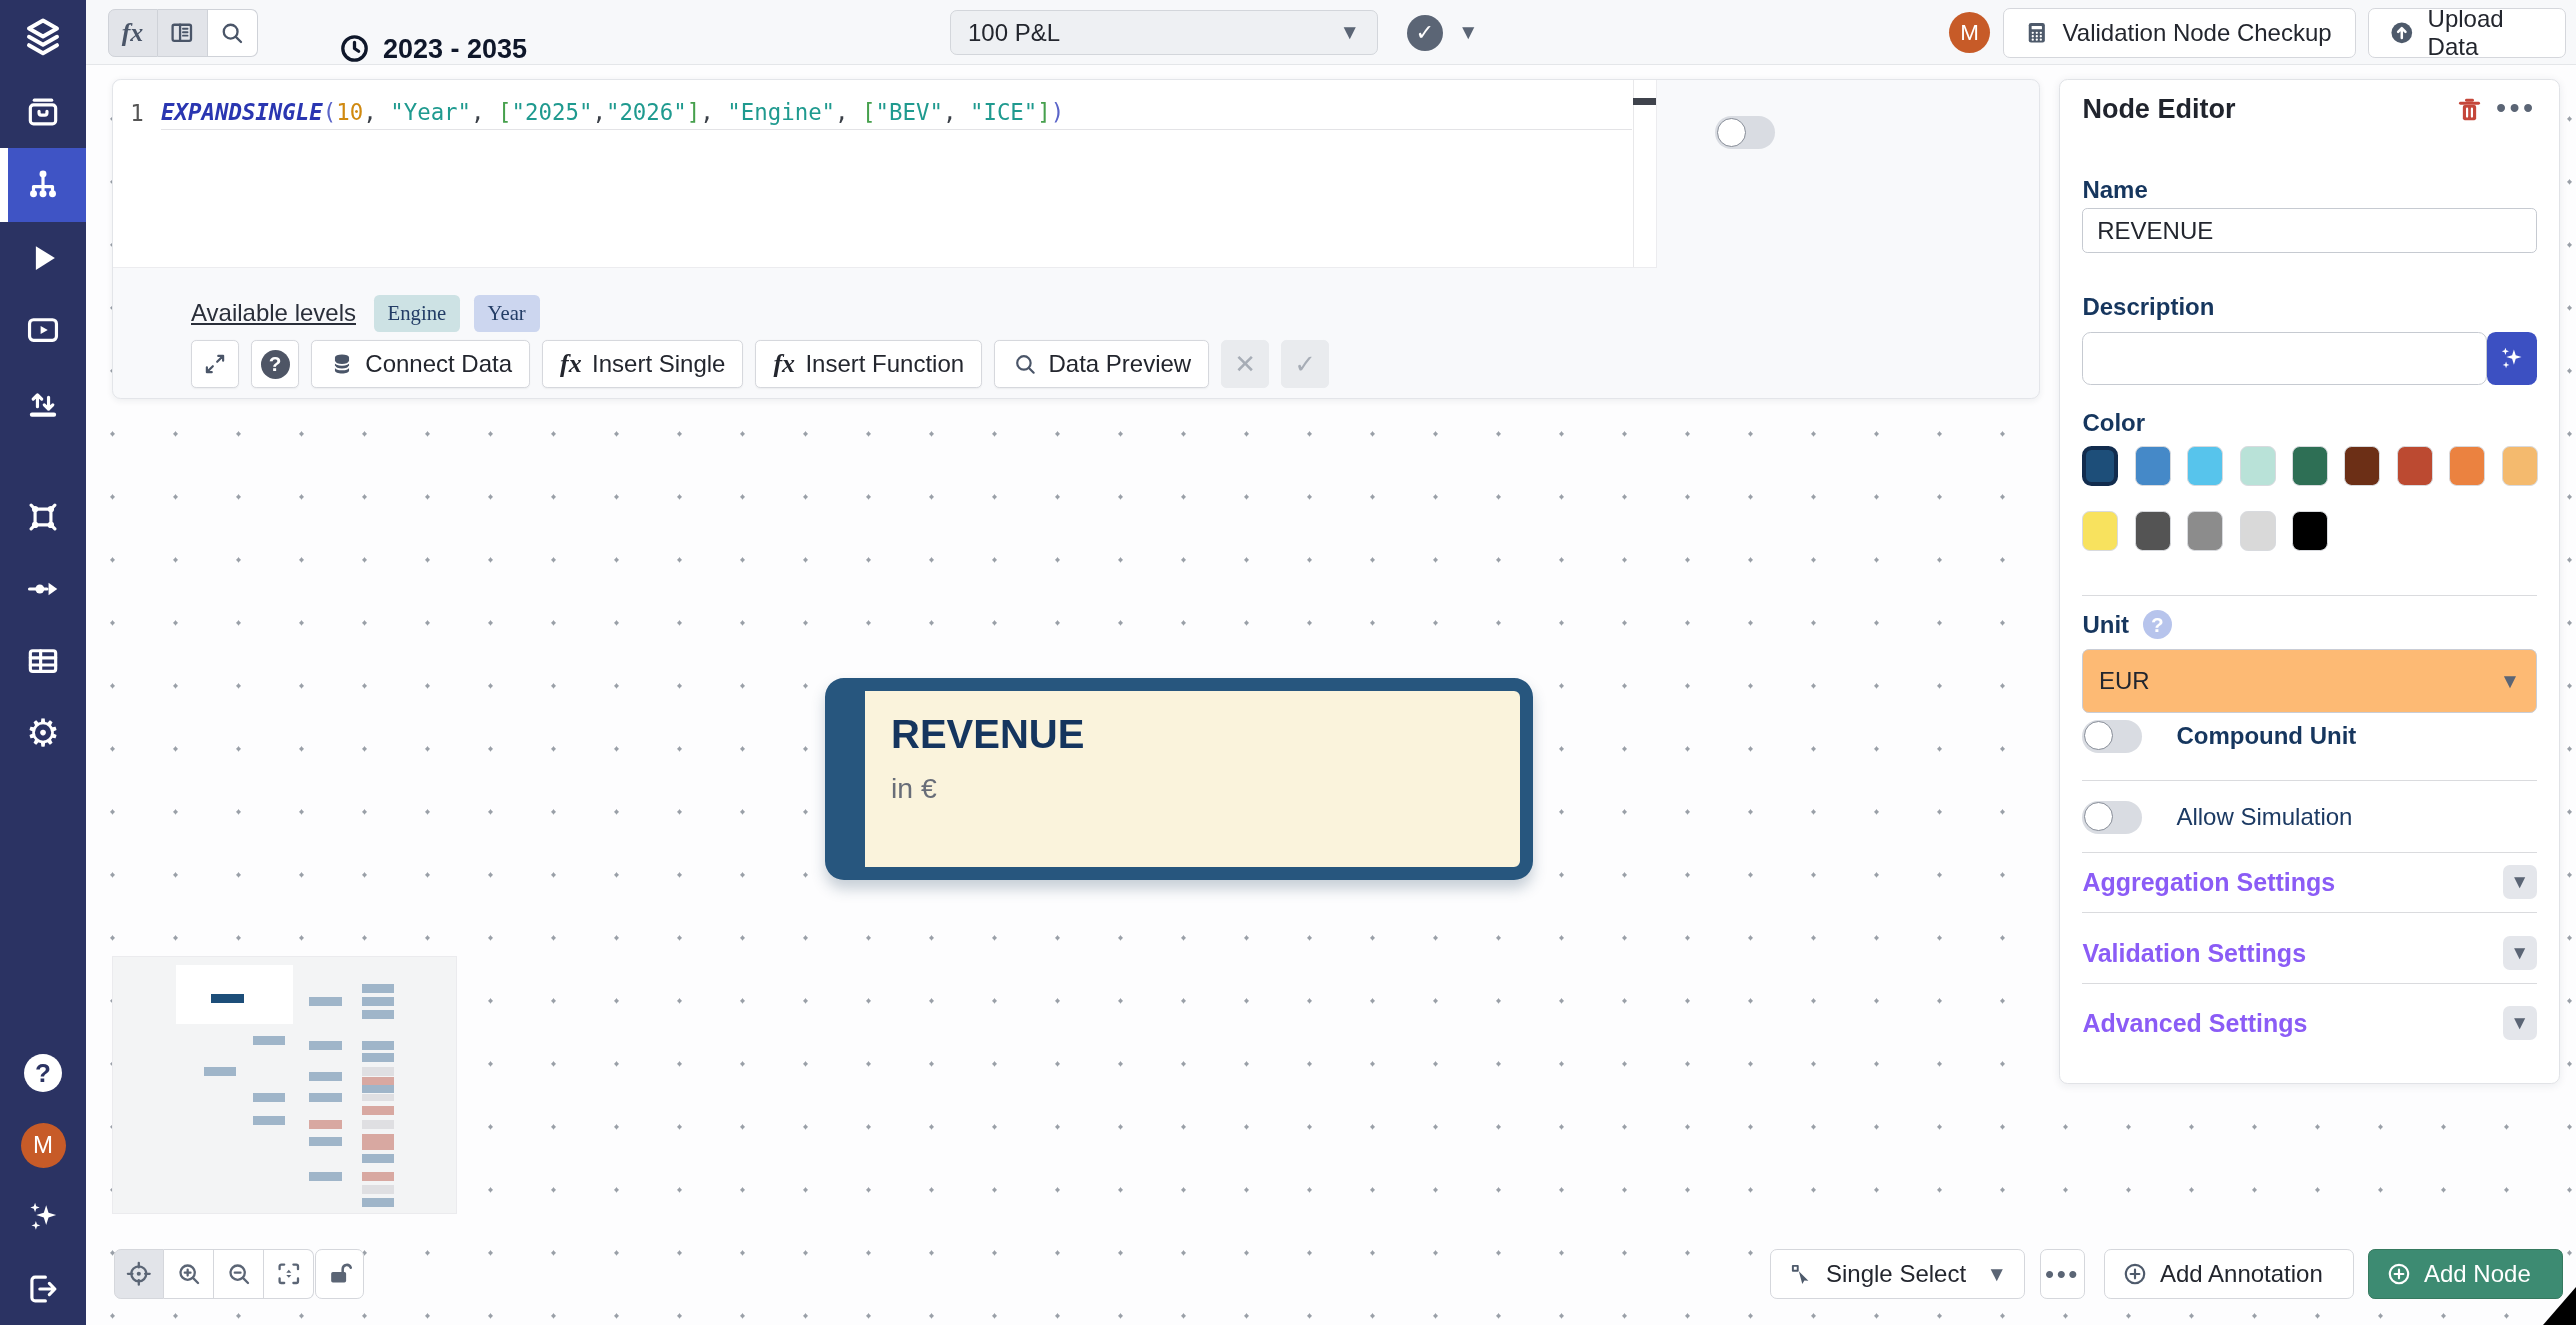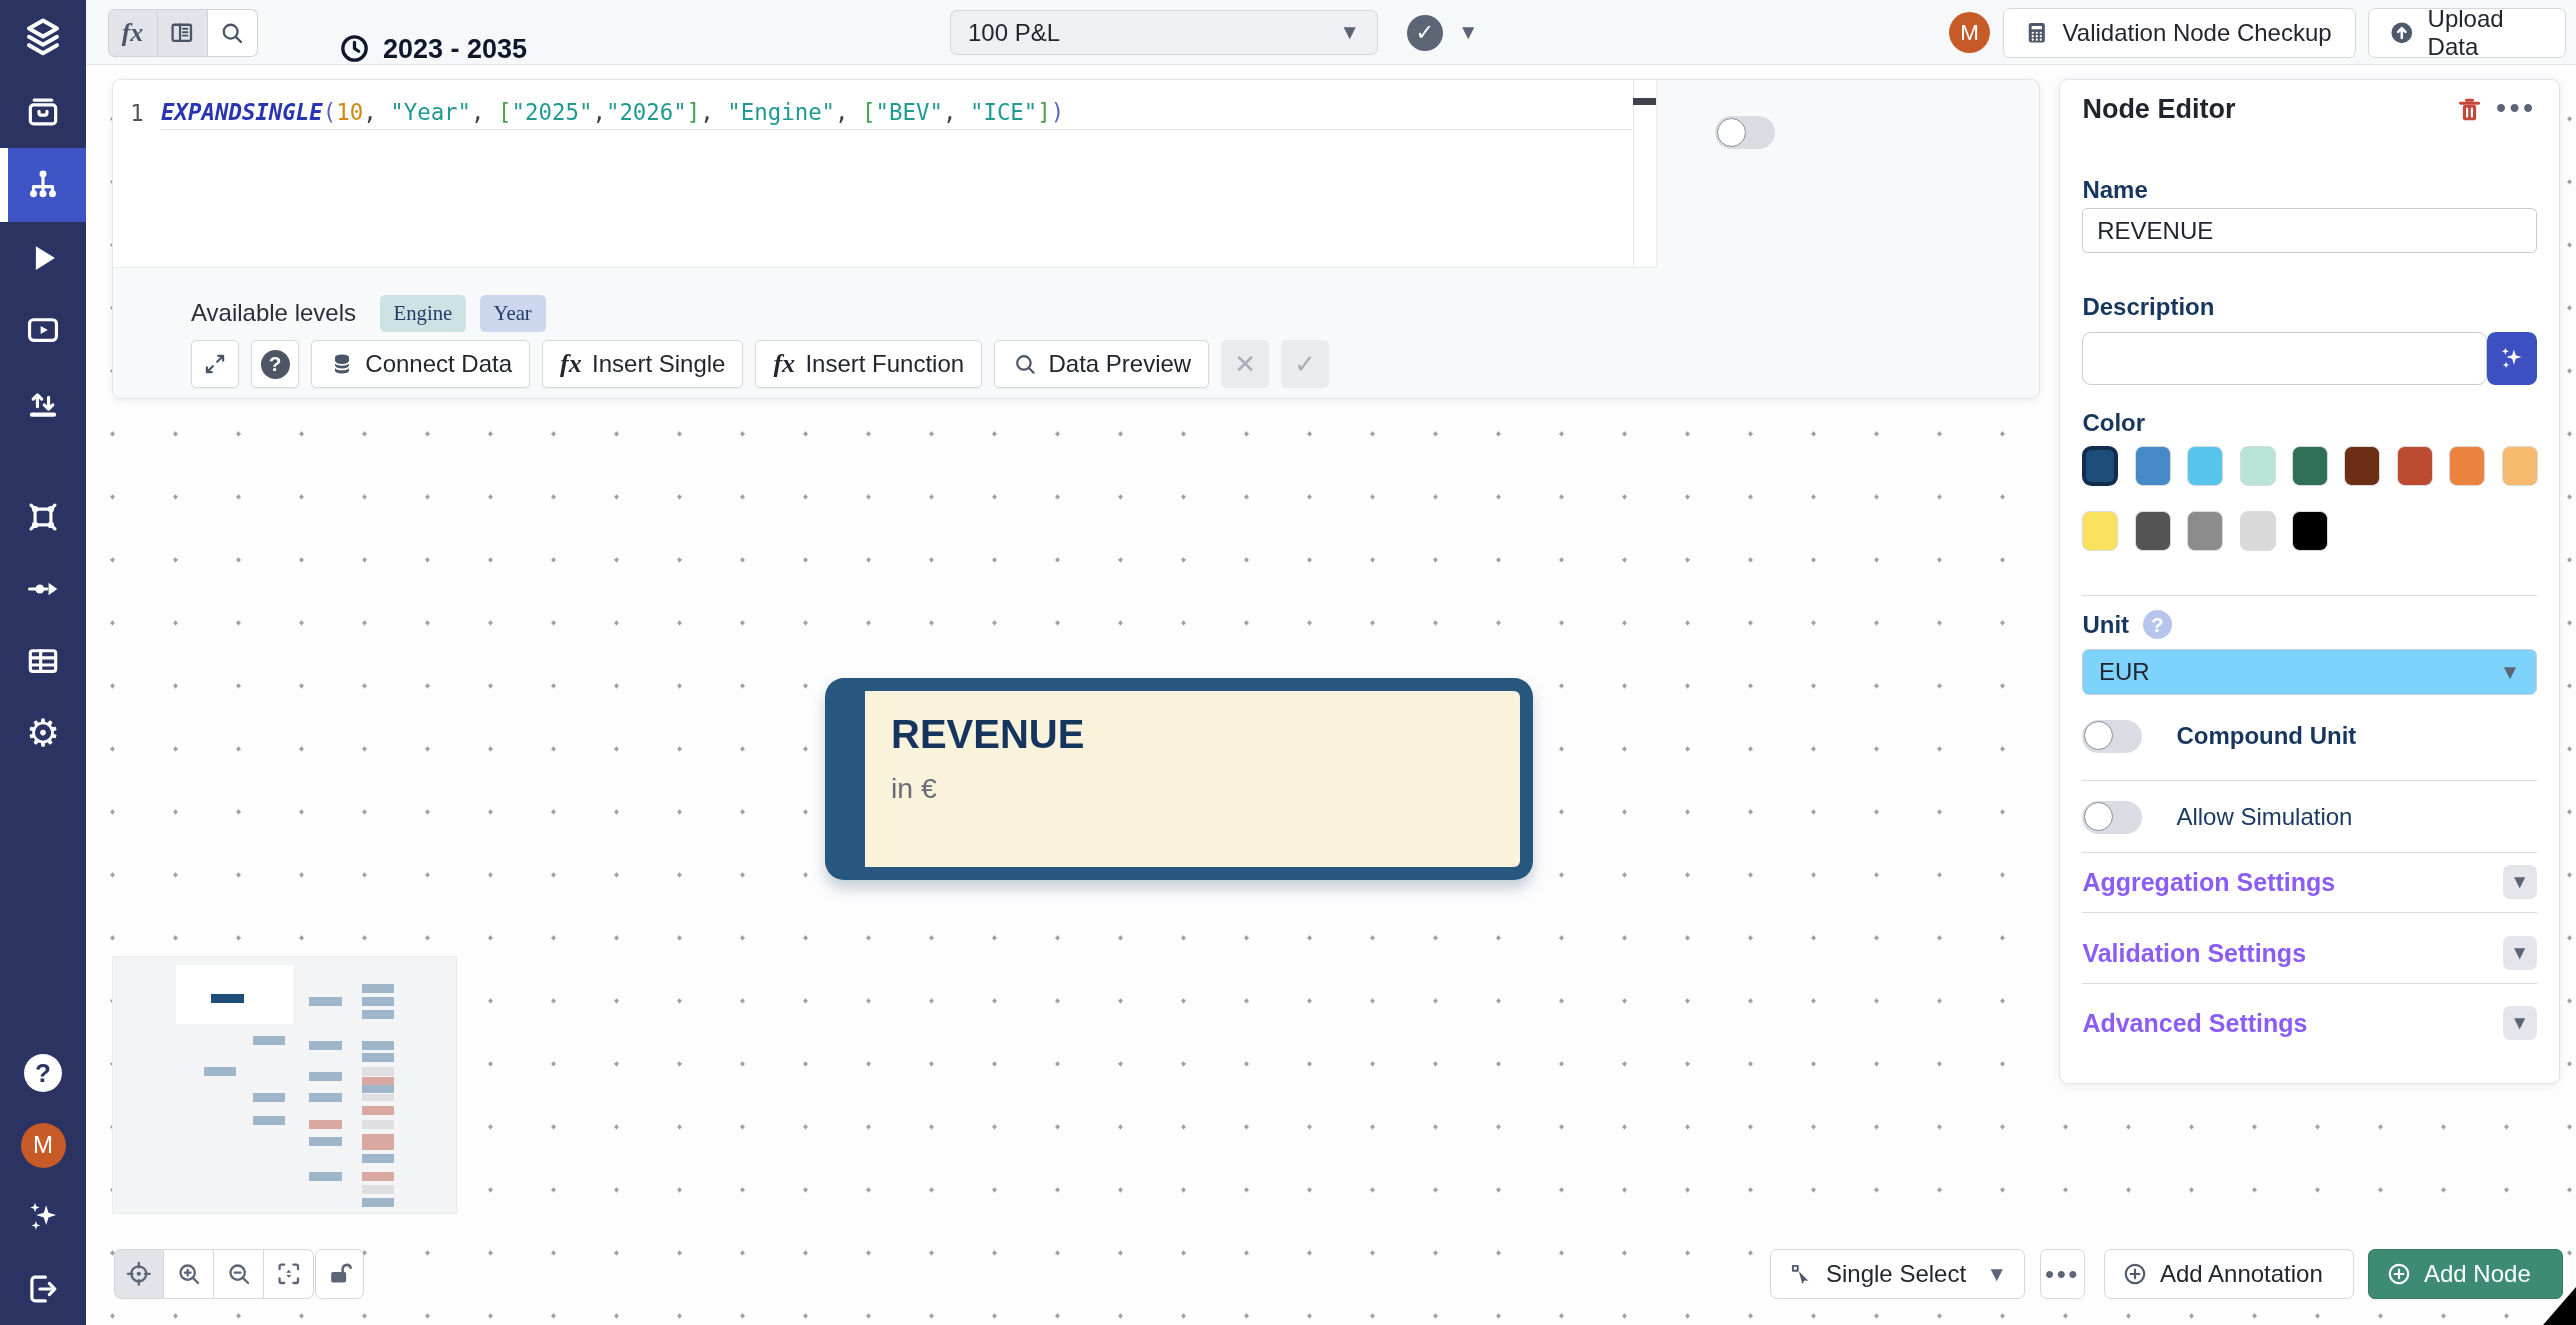--- a/index.html
+++ b/index.html
@@ -75,21 +75,21 @@
   .tok.number { color:#d0890f; }
   .tok.string { color:#1f9a8f; }
   .tok.bracket { color:#46a04d; }
   .tok.plain { color:#3a3f47; }
   .op-toggle-row { position:absolute; left:1602px; top:36px; display:flex; align-items:center; gap:20.7px; }
   .op-toggle-row .tog-label { font-size:25px; color:#1c3a63; }
   .toggle { width:60px; height:33px; border-radius:16.4px; background:#d9dce2; position:relative; cursor:pointer; flex:none; }
   .toggle .knob { position:absolute; left:1.7px; top:1.7px; width:29px; height:29px; border-radius:50%; background:#fff;
     border:1.7px solid #858b96; }
   .levels-row { position:absolute; left:78px; top:215px; display:flex; align-items:center; gap:13.8px; }
-  .levels-label { font-size:24px; color:#2a2f3a; margin-right:10px; }
+  .levels-label { font-size:24px; color:#2a2f3a; margin-right:4px;text-decoration:underline; }
   .chip { font-size:20.7px; color:#233d66; border-radius:5.2px; padding:6.9px 13.8px; }
   .chip.c0 { background:#cde2e4; }
   .chip.c1 { background:#ccd6ef; }
   .fbtn-row { position:absolute; left:78px; top:260px; display:flex; align-items:center; gap:12px; }
   .fbtn { height:48px; background:#fff; border:0.9px solid #d6d8dd; border-radius:5.2px; box-shadow:0 0.9px 1.7px rgba(0,0,0,.05);
     display:flex; align-items:center; gap:10.3px; padding:0 17px; font-size:24px; color:#23262e; cursor:pointer; }
   .fbtn svg { width:26px; height:26px; color:#4a5568; }
   .fbtn.icon-only { width:48px; padding:0; justify-content:center; }
   .fbtn.disabled { background:#e9ebee; border-color:#e9ebee; color:#a7adb6; box-shadow:none; font-size:26px; }
   .qs { display:inline-flex; width:29px; height:29px; border-radius:50%; background:#4e5565; color:#fff;
@@ -127,21 +127,21 @@
   .ai-btn { position:absolute; right:0; top:252px; width:50px; height:53px; background:#3c50c2; border:none;
     border-radius:8.6px; color:#fff; display:flex; align-items:center; justify-content:center; cursor:pointer; }
   .ai-btn svg { width:29px; height:29px; }
   .swatch-row { position:absolute; left:0; display:flex; gap:16.4px; }
   .swatch { width:36px; height:40px; border-radius:7.8px; border:0.9px solid #d8dade; cursor:pointer; }
   .swatch.selected { border:4.3px solid #122c4e; border-radius:9.5px; }
   .pdivider { position:absolute; left:0; right:0; height:0; border-top:0.9px solid #dadbde; }
   .unit-row { position:absolute; top:530px; left:0; display:flex; align-items:center; gap:13.8px; }
   .qb { display:inline-flex; width:29px; height:29px; border-radius:50%; background:#b7c4ec; color:#fff;
     align-items:center; justify-content:center; font-size:20.7px; font-weight:bold; cursor:pointer; }
-  .unit-select { position:absolute; top:569px; left:0; right:0; height:46px; background:#7dd3fc;
+  .unit-select { position:absolute; top:569px; left:0; right:0; height:64px; background:#fdba74;
     border:0.9px solid #c9cdd6; border-radius:6.9px; display:flex; align-items:center; padding:0 15.5px;
     font-size:24px; color:#22262e; cursor:pointer; }
   .unit-select .caret { margin-left:auto; }
   .tog-row { position:absolute; left:0; display:flex; align-items:center; gap:34px; height:48px; }
   .tog-row .lbl-b { font-size:24px; font-weight:bold; color:#16365e; }
   .tog-row .lbl-r { font-size:24px; color:#1c3a63; }
   .section-row { position:absolute; left:0; right:0; height:50px; display:flex; align-items:center; cursor:pointer; }
   .section-row .sec-label { font-size:25px; font-weight:bold; color:#8b5cf6; }
   .sec-caret { margin-left:auto; width:34px; height:34px; background:#e4e6eb; border-radius:6.9px;
     display:flex; align-items:center; justify-content:center; color:#5b6575; font-size:19px; cursor:pointer; }

